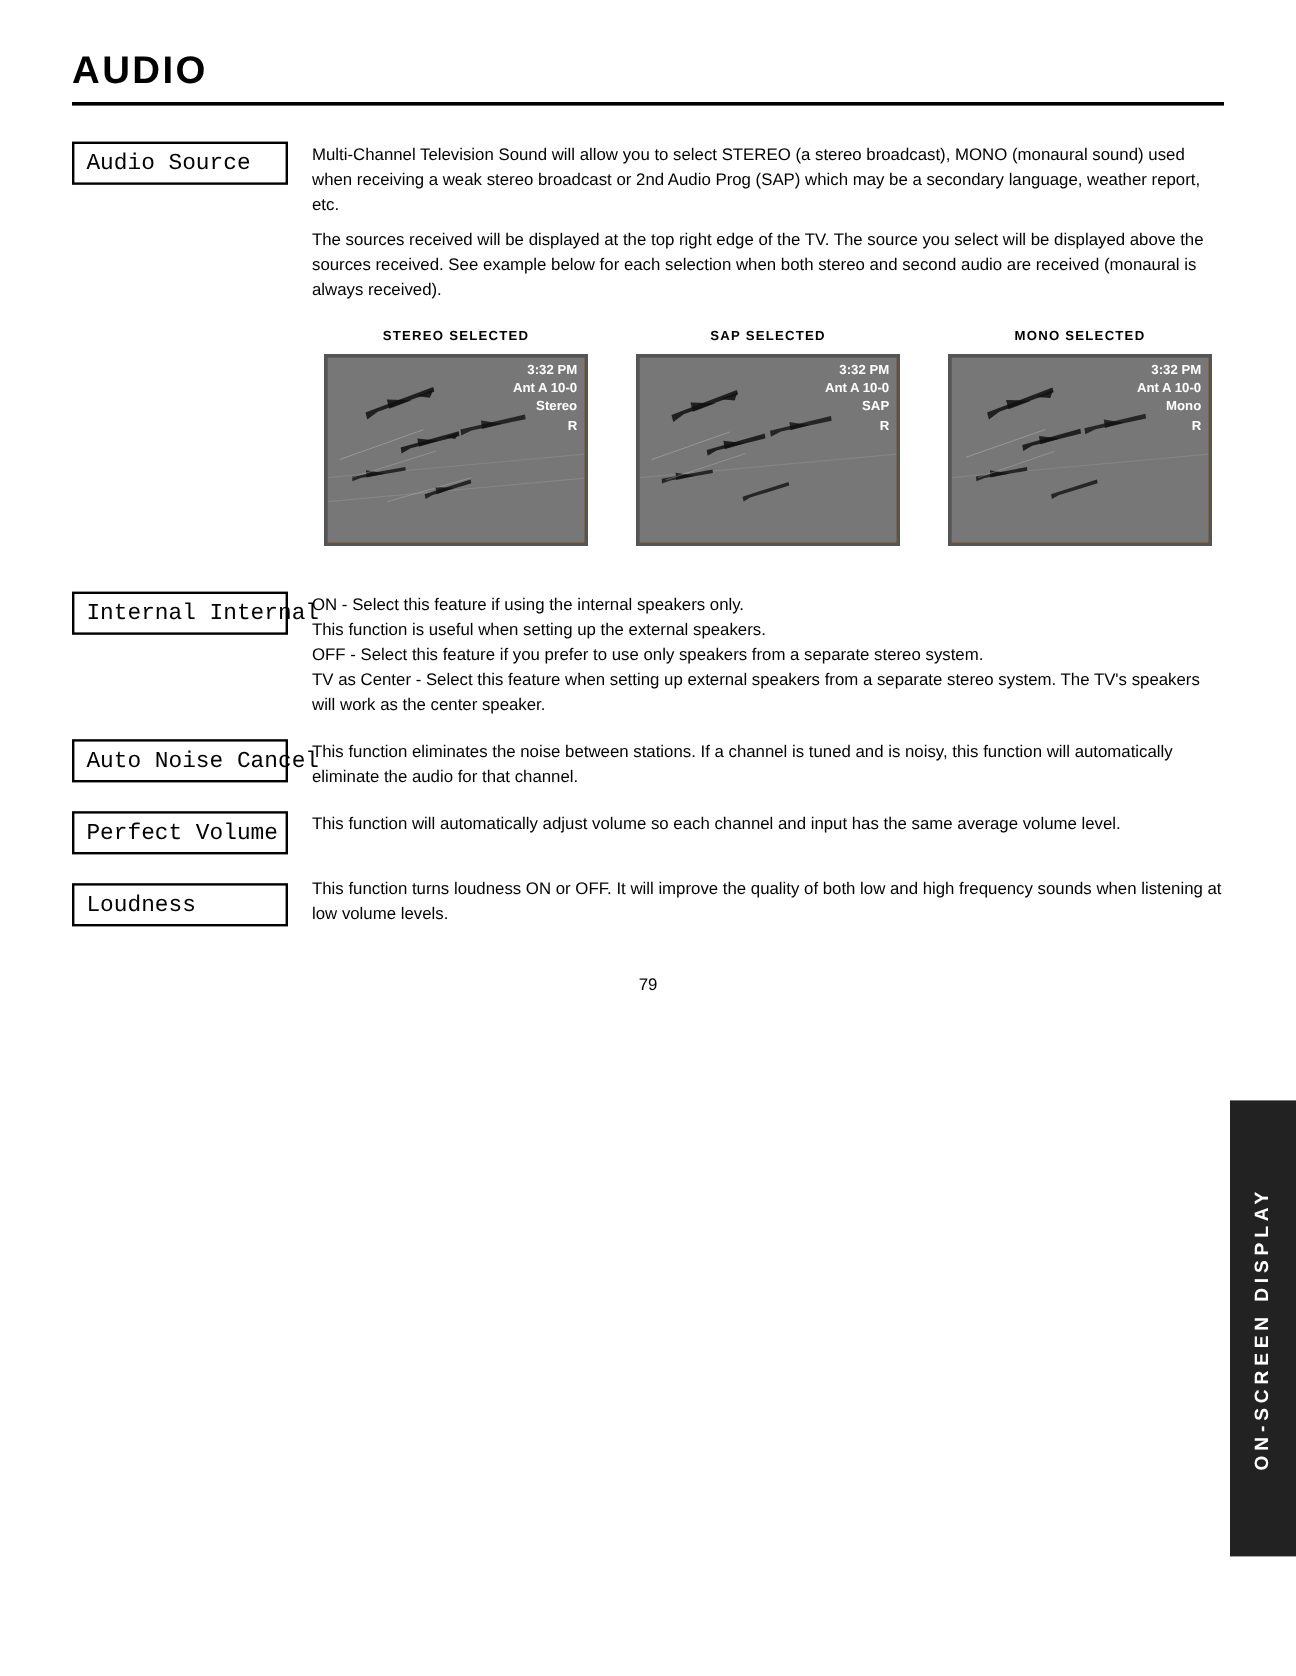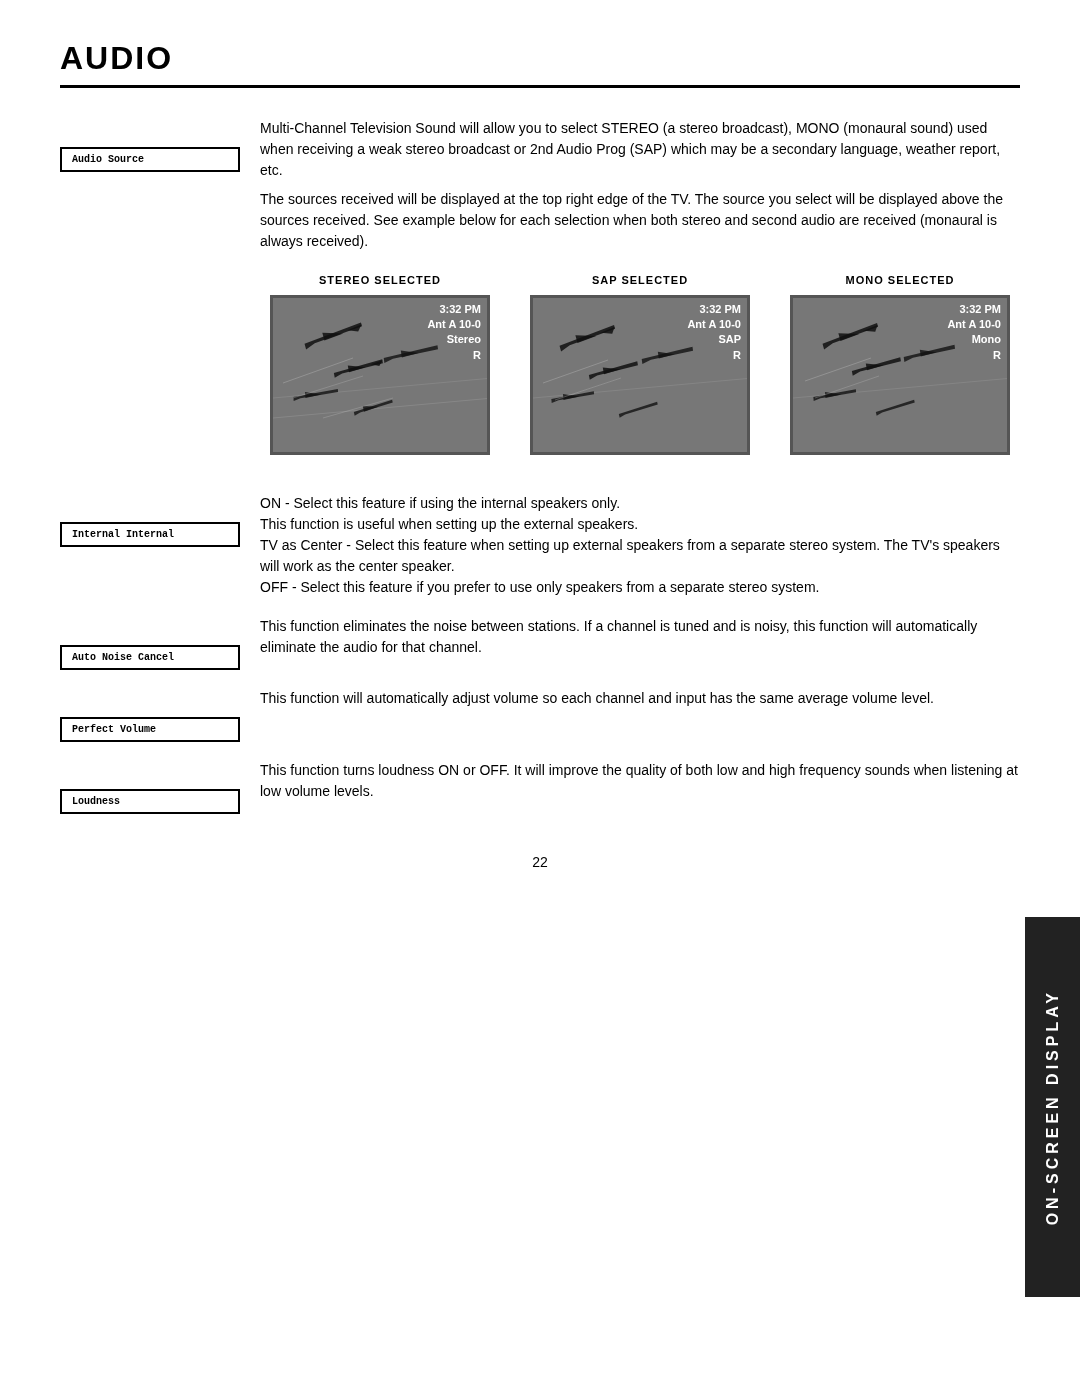--- a/index.html
+++ b/index.html
@@ -34,28 +34,27 @@
       display: flex;
       flex-direction: row;
       margin-bottom: 18px;
       align-items: flex-start;
     }
 
     .feature-label {
       border: 2px solid #000;
       padding: 5px 10px;
       font-family: 'Courier New', monospace;
-      font-size: 10px;
-      font-weight: bold;
+      font-size: 19px;
+      font-weight: normal;
       white-space: nowrap;
       min-width: 180px;
       max-width: 180px;
       text-align: left;
       flex-shrink: 0;
-      margin-top: 29px;
     }
 
     .feature-content {
       padding-left: 20px;
       flex: 1;
       font-size: 14px;
       line-height: 1.5;
     }
 
     
@@ -290,47 +289,47 @@
         </div>
       </div>
     </div>
   </div>
 
   <div class="feature-row">
     <div class="feature-label">Internal Internal</div>
     <div class="feature-content">
       <p>ON - Select this feature if using the internal speakers only.</p>
       <p>This function is useful when setting up the external speakers.</p>
+      <p>OFF - Select this feature if you prefer to use only speakers from a separate stereo system.</p>
       <p>TV as Center - Select this feature when setting up external speakers from a separate stereo system.  The TV's speakers will work as the center speaker.</p>
-      <p>OFF - Select this feature if you prefer to use only speakers from a separate stereo system.</p>
     </div>
   </div>
 
   <div class="feature-row" style="margin-top:10px;">
     <div class="feature-label">Auto Noise Cancel</div>
     <div class="feature-content">
       <p>This function eliminates the noise between stations. If a channel is tuned and is noisy, this function will automatically eliminate the audio for that channel.</p>
     </div>
   </div>
 
   <div class="feature-row" style="margin-top:10px;">
     <div class="feature-label">Perfect Volume</div>
     <div class="feature-content">
       <p>This function will automatically adjust volume so each channel  and input has the same average volume level.</p>
     </div>
   </div>
 
-  <div class="feature-row" style="margin-top:10px;">
+  <div class="feature-row" style="margin-top:10px;align-items:flex-end;">
     <div class="feature-label">Loudness</div>
     <div class="feature-content">
       <p>This function turns loudness ON or OFF.  It will improve the quality of both low and high frequency sounds when listening at low volume levels.</p>
     </div>
   </div>
 
-  <div class="page-number">22</div>
+  <div class="page-number">79</div>
 
   <div class="onscreen-sidebar">
     <div class="onscreen-sidebar-text">
       ON-SCREEN DISPLAY
     </div>
   </div>
 
 </div>
 
 </body></html>

